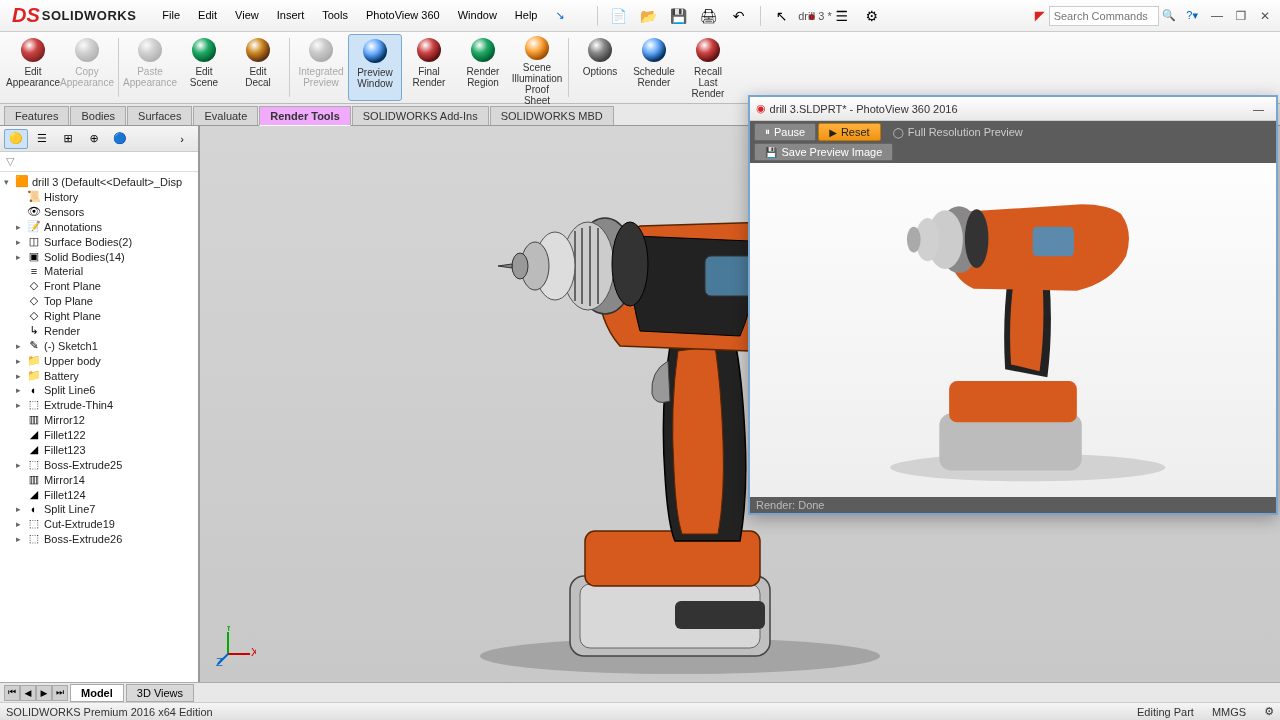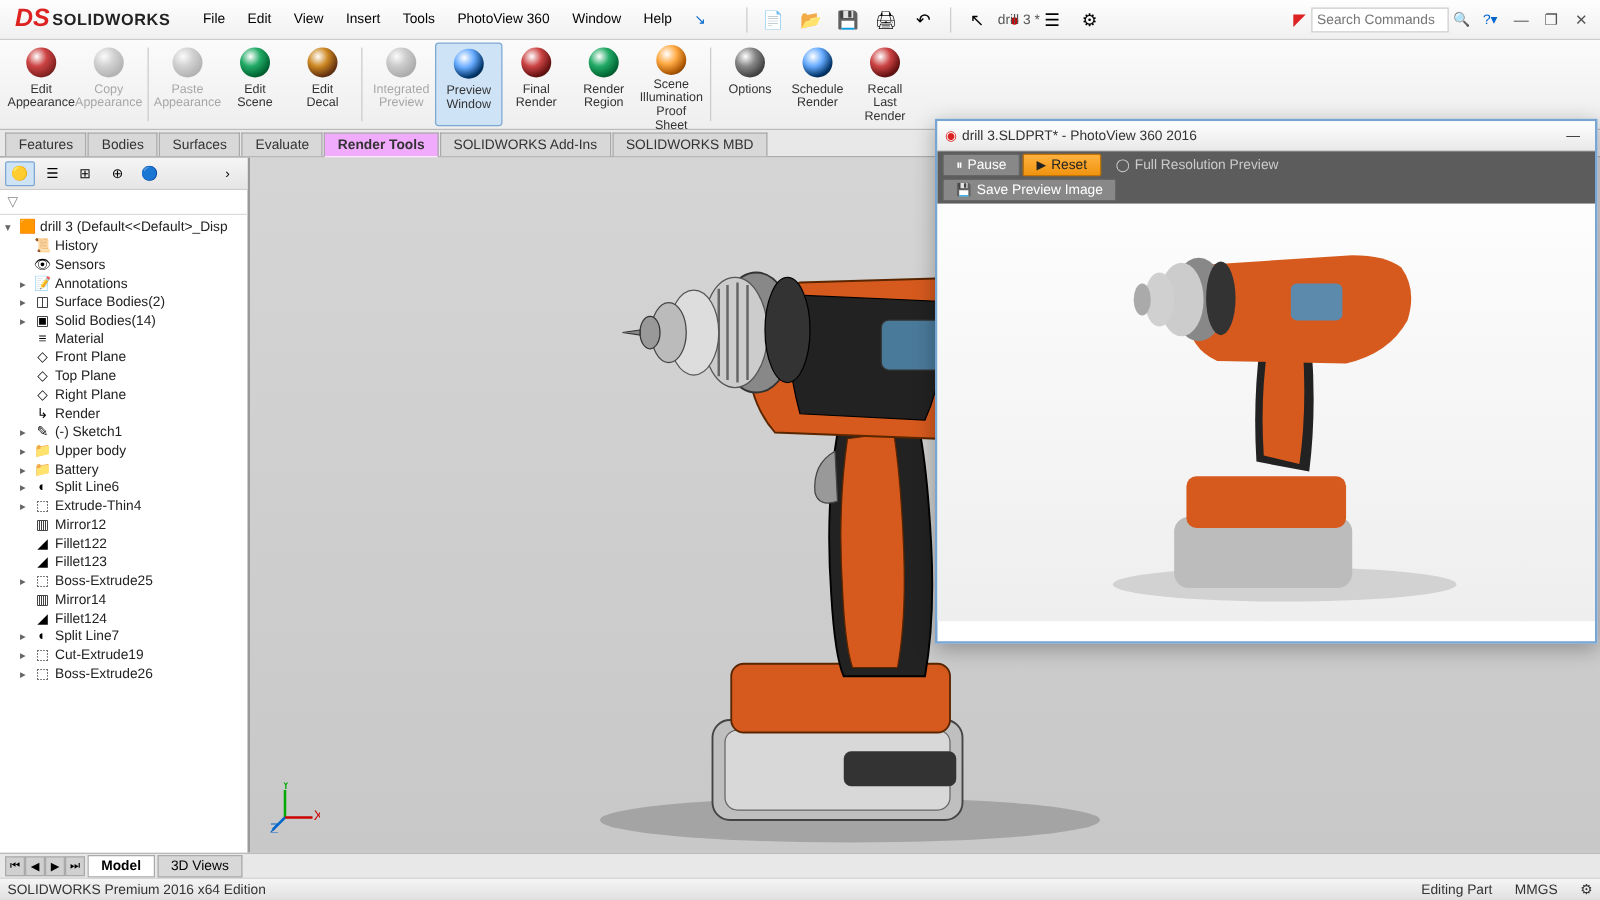--- a/index.html
+++ b/index.html
@@ -483,13 +483,16 @@
       <path d="M210 50 Q200 60 200 90 Q202 118 225 128 L330 130 Q365 122 380 95 Q388 70 375 52 Q362 42 335 42 Z" fill="#d65a1e"></path>
       <rect x="320" y="52" width="55" height="38" rx="5" fill="#d65a1e"></rect>
       <rect x="285" y="65" width="42" height="30" rx="5" fill="#5b8aad"></rect>
       <ellipse cx="210" cy="78" rx="22" ry="34" fill="#888"></ellipse>
       <ellipse cx="196" cy="78" rx="18" ry="30" fill="#ccc"></ellipse>
       <ellipse cx="178" cy="78" rx="12" ry="22" fill="#d0d0d0"></ellipse>
       <ellipse cx="164" cy="78" rx="7" ry="13" fill="#aaa"></ellipse>
       <ellipse cx="228" cy="77" rx="12" ry="30" fill="#333"></ellipse>
     </svg>
   </div>
+  <div class="popup-status">
+    <span>Render: Done</span>
+  </div>
 </div>
 
 </body></html>

